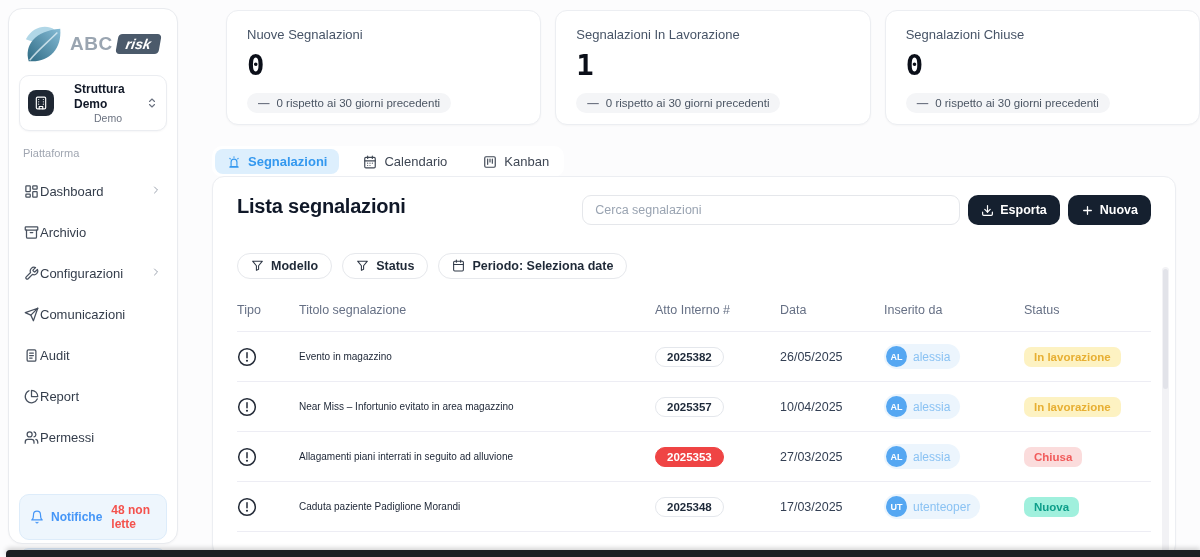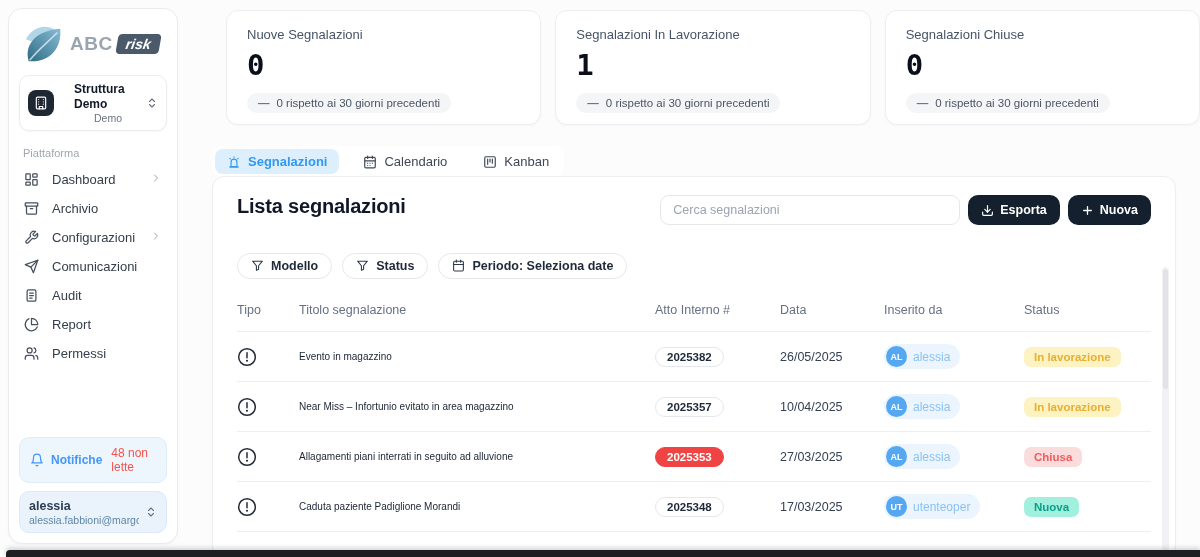--- a/index.html
+++ b/index.html
@@ -34,33 +34,33 @@
   }
   .org-icon {
     width:26px; height:26px; border-radius:8px; background:#1f2733;
     display:flex; align-items:center; justify-content:center; flex:none;
   }
   .org-texts { flex:1; min-width:0; }
   .org-title { font-size:12px; font-weight:700; color:#111827; line-height:1.25; }
   .org-sub { font-size:10.5px; color:#6b7280;margin-left:20px; }
   .section-label { margin:16px 4px 8px; font-size:11px; color:#a0a6b1; }
   .nav-item {
-    display:flex; align-items:flex-start; gap:12px; padding:5px 5px;
-    border-radius:8px; cursor:pointer; margin-bottom:4px;
+    display:flex; align-items:flex-start; gap:0; padding:5px 5px;
+    border-radius:8px; cursor:pointer; margin-bottom:4px;margin-top:12px;
   }
   .nav-ic { width:16px; display:flex; color:#47505e; flex:none; }
   .nav-label { flex:1; font-size:13px; color:#343d4b; }
   .nav-chev { color:#9ca3af; display:flex; }
   .side-spacer { flex:1; }
   .notif-card {
     background:#eef6fd; border:1px solid #ddecfa; border-radius:10px;
     padding:8px 10px; display:flex; align-items:center; gap:7px; cursor:pointer;margin-top:40px;
   }
   .notif-label { font-size:12px; font-weight:700; color:#4596f7; }
-  .notif-count { font-size:12px; font-weight:400; color:#f4524d; margin-left:2px; }
+  .notif-count { font-size:12px; font-weight:700; color:#f4524d; margin-left:2px; }
   .user-card {
     background:#eaf3fc; border:1px solid #dbeafb; border-radius:10px;
     padding:6px 9px; margin-top:8px; display:flex; align-items:center; gap:6px; cursor:pointer;
   }
   .user-texts { flex:1; min-width:0; }
   .user-name { font-size:12.5px; font-weight:700; color:#2d3e53; line-height:1.3; }
   .user-email { font-size:10.5px; color:#5e86a8; white-space:nowrap; overflow:hidden; }
   .chev-updown { color:#6b7280; flex:none; display:flex; }
 
   
@@ -95,21 +95,21 @@
   .list-card {
     position:absolute; left:212px; top:176px; width:964px; height:381px;
     background:#fff; border:1px solid #eceef2; border-radius:12px;
     padding:18px 24px; box-shadow:0 1px 2px rgba(16,24,40,.03);
   }
   .list-head { display:flex; justify-content:space-between; align-items:flex-start; }
   .list-title { font-size:20px; font-weight:700; color:#101828; letter-spacing:-.2px; }
   .list-sub { font-size:13px; color:#98a2b3; margin-top:3px; }
   .head-actions { display:flex; align-items:center; gap:8px; }
   .search-input {
-    width:300px; height:30px; border:1px solid #e5e7eb; border-radius:9px;
+    width:378px; height:30px; border:1px solid #e5e7eb; border-radius:9px;
     padding:0 12px; font-size:12.5px; color:#1f2937; outline:none;
     font-family:"Liberation Sans", sans-serif; background:#fff;
   }
   .search-input::placeholder { color:#9aa4b2; }
   .btn-dark {
     height:30px; background:#15202f; color:#fff; border:none; border-radius:10px;
     padding:0 13px; font-size:12.5px; font-weight:700; display:flex; align-items:center;
     gap:6px; cursor:pointer; font-family:"Liberation Sans", sans-serif;
   }
   .btn-dark svg { color:#fff; }

